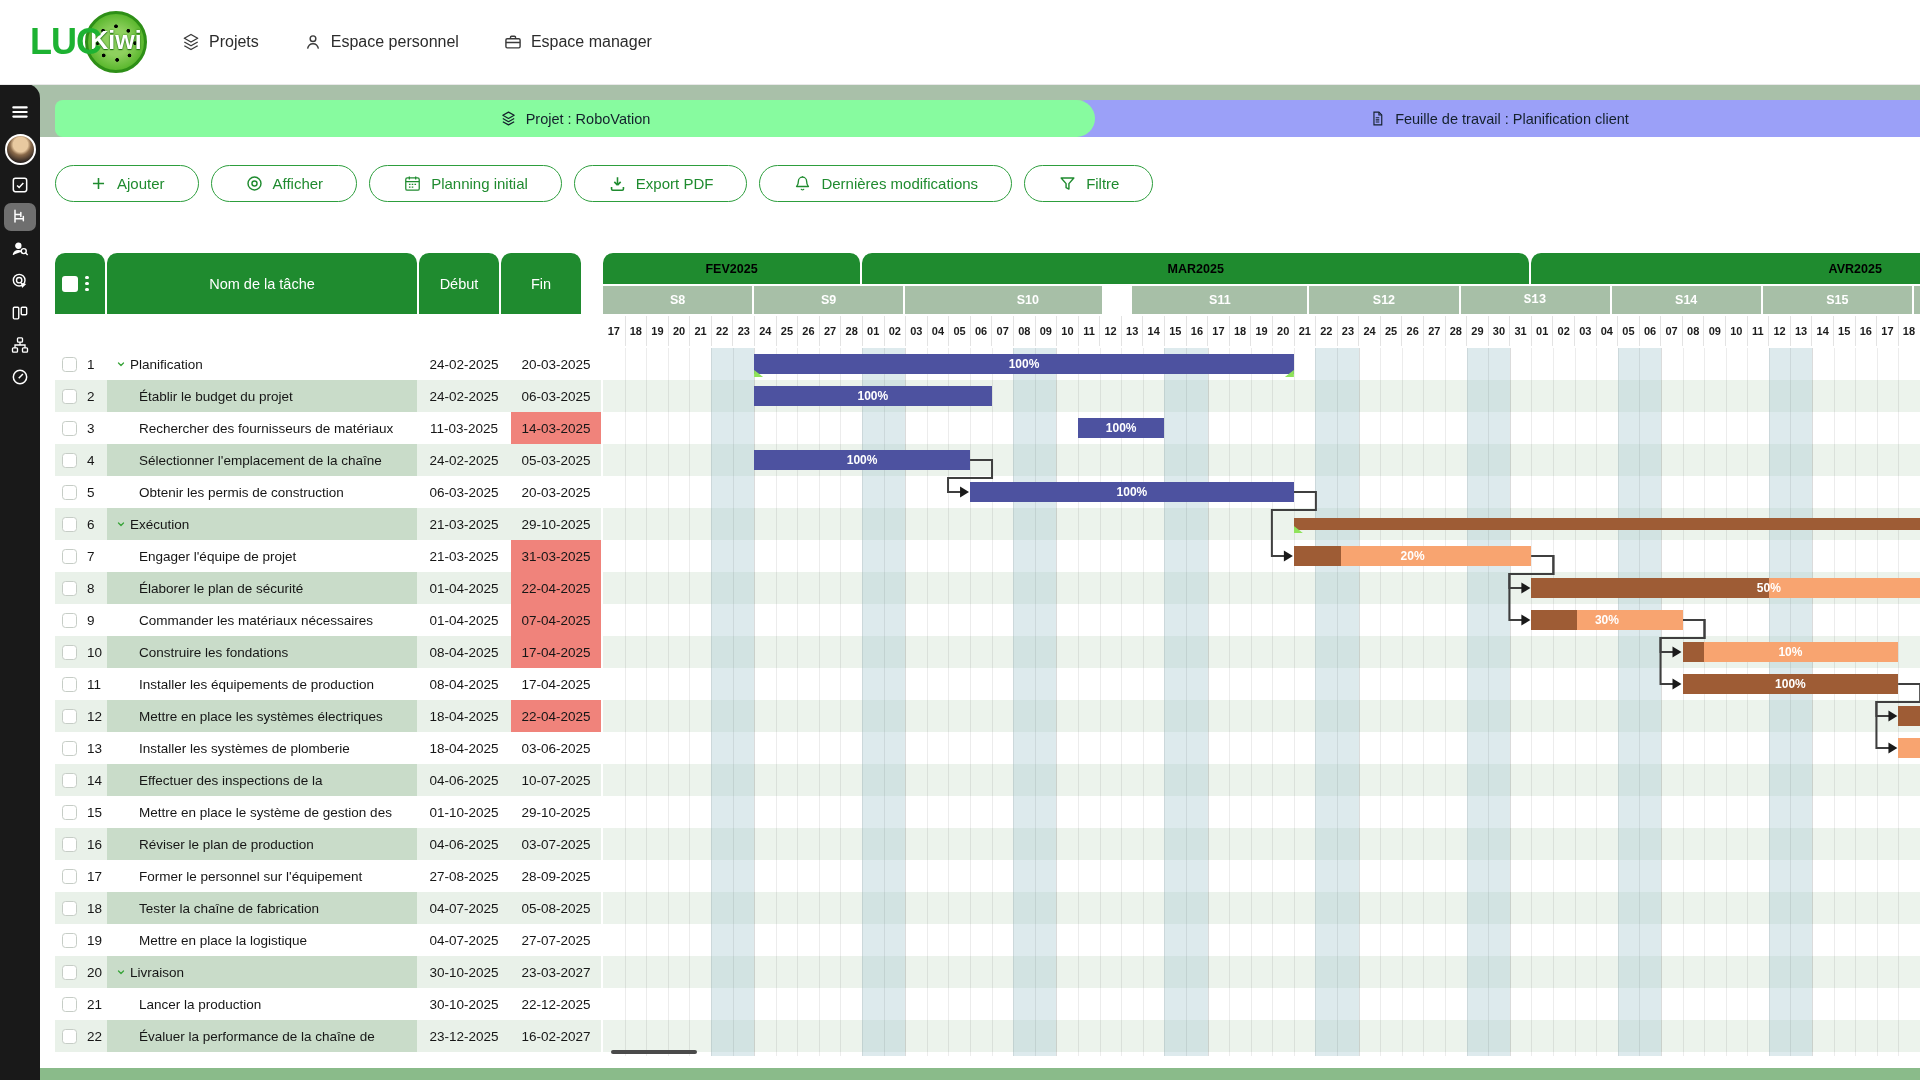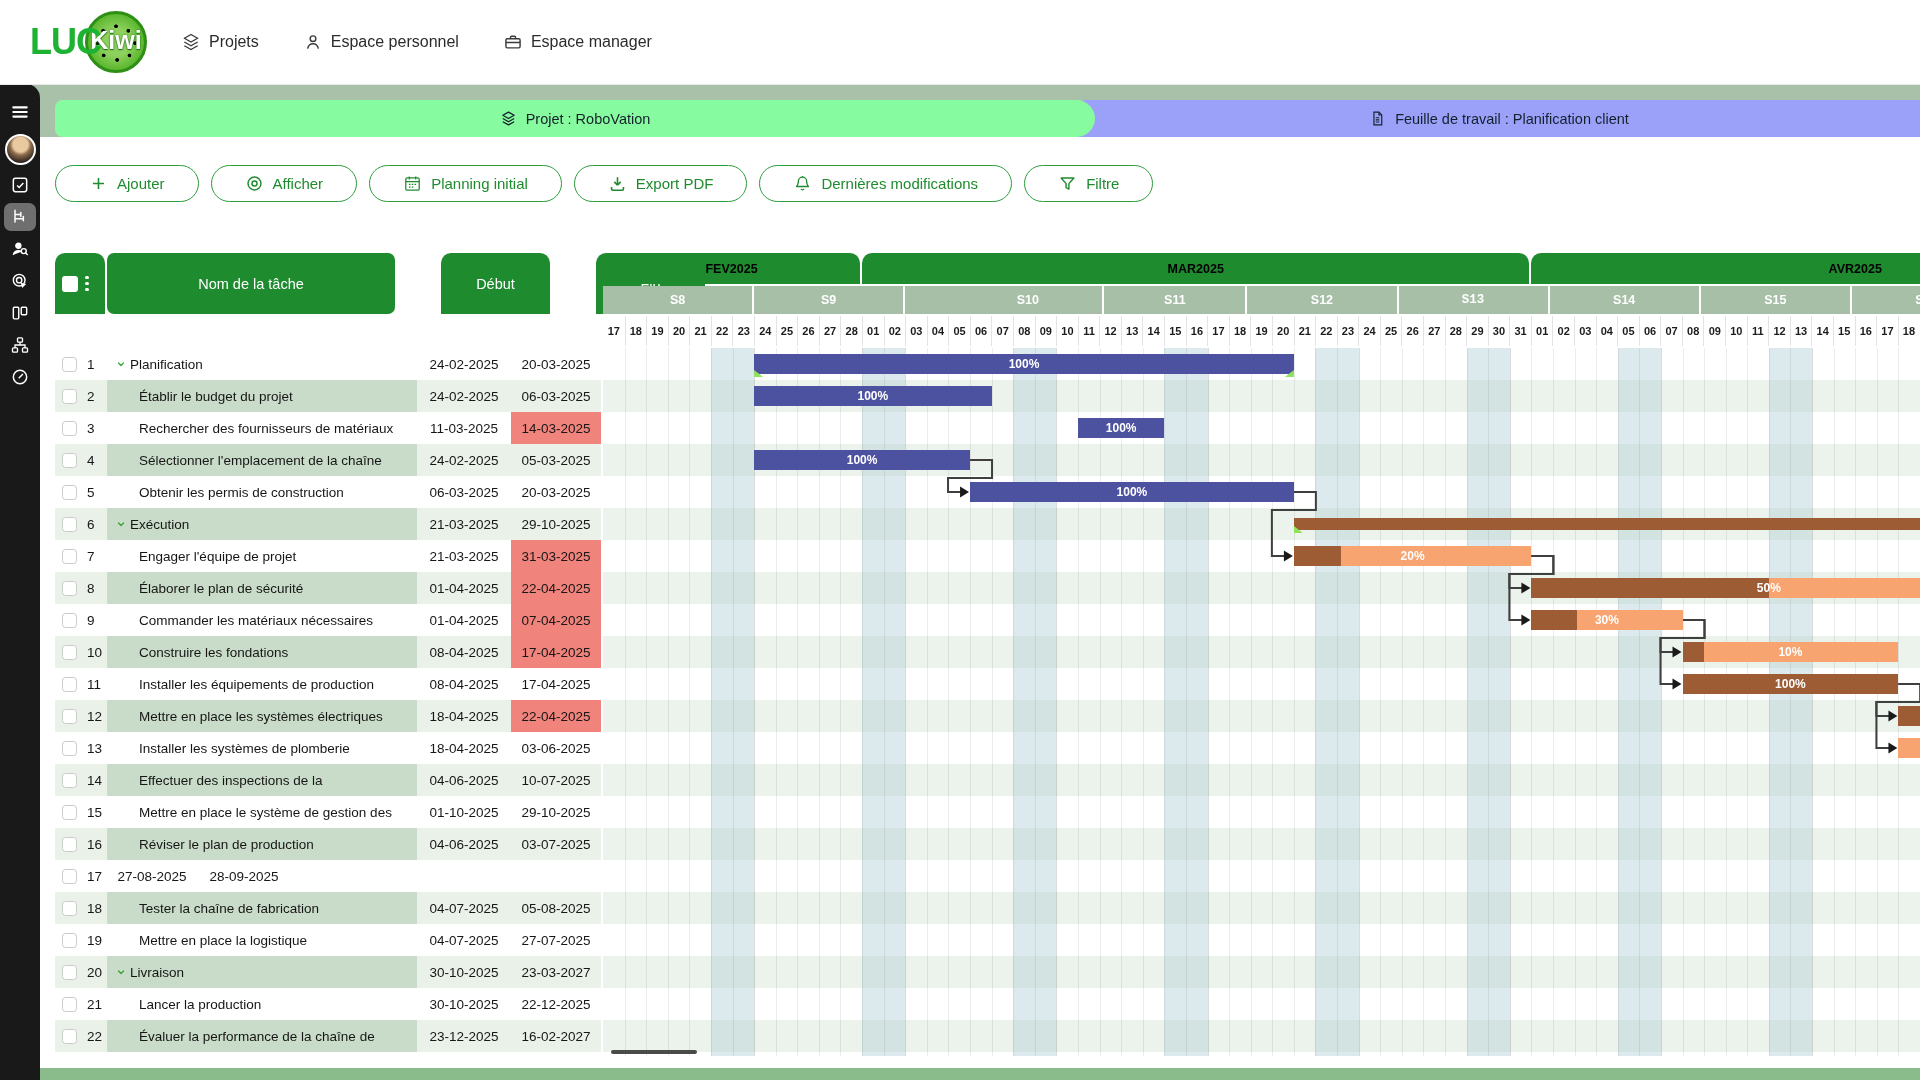--- a/index.html
+++ b/index.html
@@ -55,22 +55,22 @@
   .tbtn{display:inline-flex;align-items:center;gap:9px;height:37px;padding:0 33px;margin-right:12px;
         background:#fff;border:1.6px solid #2d9e3d;border-radius:19px;color:#1f8b2f;
         font-size:15px;font-family:"Liberation Sans",sans-serif;cursor:pointer;}
   .tbtn .icn{width:19px;height:19px;}
   
   .sheet{position:absolute;left:15px;top:116px;width:1865px;height:815px;overflow:hidden;}
   .thead{position:absolute;left:0;top:0;height:61px;display:flex;gap:2px;}
   .hcell{background:#1f8b2f;color:#fff;border-radius:10px 10px 0 0;display:flex;align-items:center;justify-content:center;
          font-size:14.5px;cursor:pointer;}
   .hc0{width:50px;justify-content:flex-start;padding-left:7px;box-sizing:border-box;gap:7px;}
-  .hc1{width:288px;border-radius:7px;}
-  .hc2,.hc3{width:109px;margin-left:44px;}
+  .hc1{width:310px;}
+  .hc2,.hc3{width:80px;}
   .cb{width:15px;height:15px;border:1.5px solid #c6cdc6;border-radius:3.5px;background:#fff;box-sizing:border-box;cursor:pointer;}
   .cb.hd{width:16px;height:16px;border:none;border-radius:3px;}
   .kebab{display:flex;flex-direction:column;gap:2.6px;cursor:pointer;}
   .kebab i{width:3.6px;height:3.6px;border-radius:50%;background:#fff;}
   
   .gantt-head{position:absolute;left:548px;top:0;width:1317px;overflow:hidden;}
   .months,.weeks{display:flex;gap:2px;}
   .mcell{height:31px;background:#1f8b2f;border-radius:10px 10px 0 0;color:#000000;font-weight:bold;font-size:12.5px;
          display:flex;align-items:center;justify-content:center;flex:none;}
   .wcell{height:28px;margin-top:2px;background:#a7bfa7;color:#fff;font-weight:bold;font-size:12.5px;
@@ -326,21 +326,21 @@
     <div class="gantt-head">
       <div class="months">
           <div class="mcell" style="width: 257.082px;">FEV2025</div>
           <div class="mcell" style="width: 667.295px;">MAR2025</div>
           <div class="mcell" style="width: 647.705px;">AVR2025</div>
         </div>
       <div class="weeks">
           <div class="wcell" style="width: 149.131px;">S8</div>
           <div class="wcell" style="width: 149.131px;">S9</div>
           <div class="wcell" style="width: 149.131px; padding-left: 48px;">S10</div>
-          <div class="wcell" style="width: 141px;">S11</div>
+          <div class="wcell" style="width: 175px; margin-left: 28px;">S11</div>
           <div class="wcell" style="width: 149.131px;">S12</div>
           <div class="wcell" style="width: 149.131px; font-family: Liberation Mono, monospace;">S13</div>
           <div class="wcell" style="width: 149.131px;">S14</div>
           <div class="wcell" style="width: 149.131px;">S15</div>
           <div class="wcell" style="width: 149.131px;">S16</div>
         </div>
       <div class="days">
           <div class="dcell" style="width: 21.5902px;">17</div>
           <div class="dcell" style="width: 21.5902px;">18</div>
           <div class="dcell" style="width: 21.5902px;">19</div>
@@ -589,20 +589,23 @@
           <div class="cell cname">
             <span>Réviser le plan de production</span>
           </div>
           <div class="cell cdate">04-06-2025</div>
           <div class="cell cdate">03-07-2025</div>
         </div>
         <div class="trow">
           <div class="cell c0">
             <span class="cb"></span>
             <span class="rn">17</span>
+          </div>
+          <div class="cell cname">
+            <span>Former le personnel sur l'équipement</span>
           </div>
           <div class="cell cdate">27-08-2025</div>
           <div class="cell cdate">28-09-2025</div>
         </div>
         <div class="trow even">
           <div class="cell c0">
             <span class="cb"></span>
             <span class="rn">18</span>
           </div>
           <div class="cell cname">

